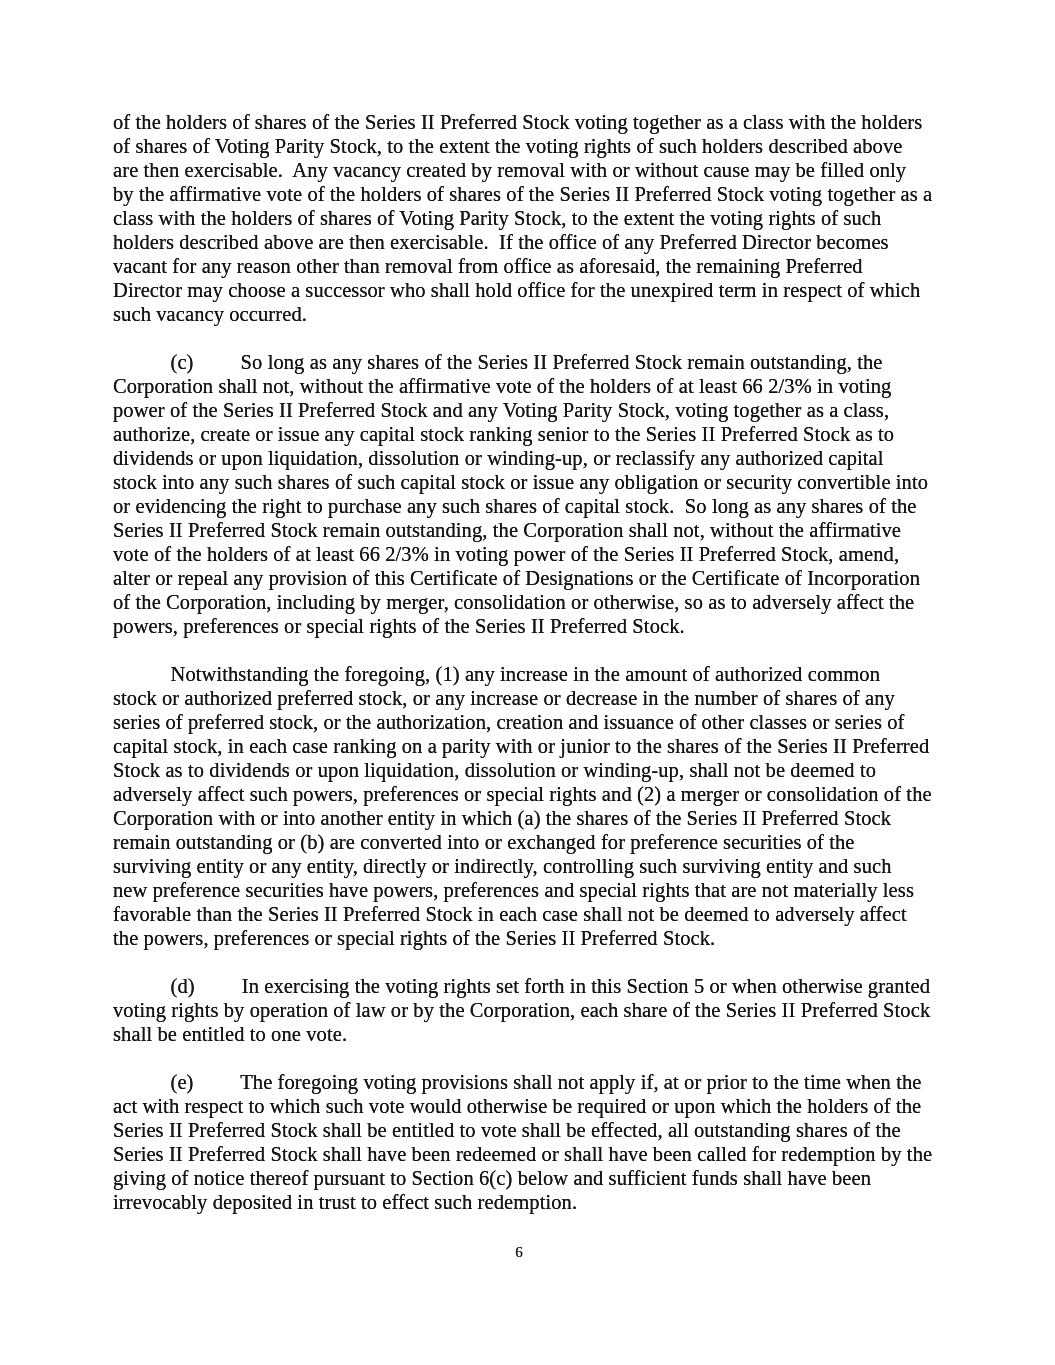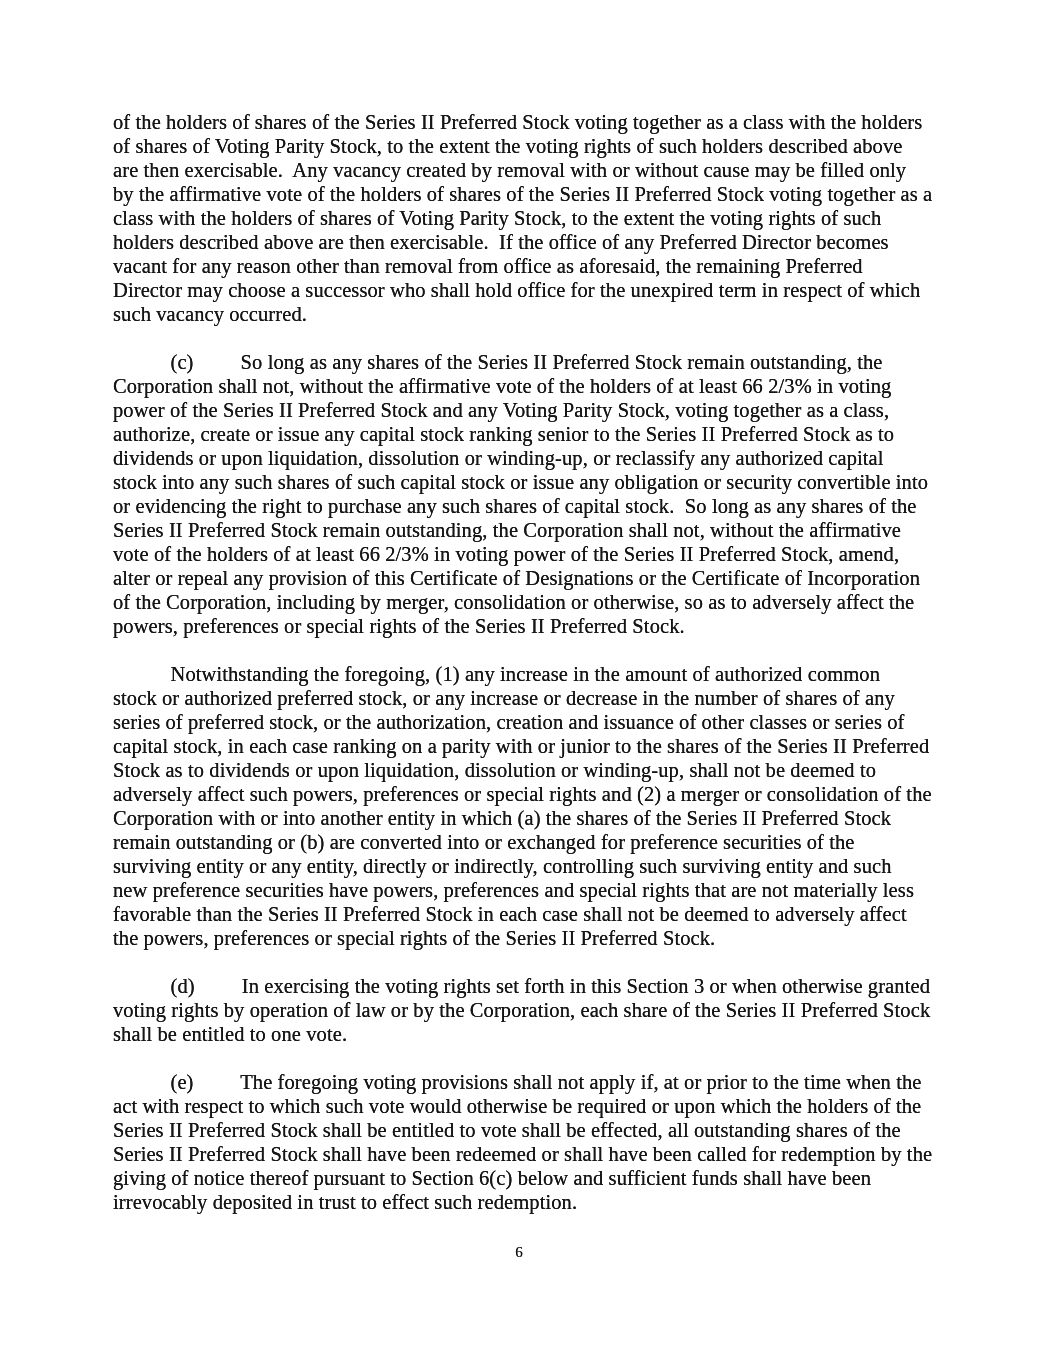--- a/index.html
+++ b/index.html
@@ -72,21 +72,21 @@
 series of preferred stock, or the authorization, creation and issuance of other classes or series of
 capital stock, in each case ranking on a parity with or junior to the shares of the Series II Preferred
 Stock as to dividends or upon liquidation, dissolution or winding-up, shall not be deemed to
 adversely affect such powers, preferences or special rights and (2) a merger or consolidation of the
 Corporation with or into another entity in which (a) the shares of the Series II Preferred Stock
 remain outstanding or (b) are converted into or exchanged for preference securities of the
 surviving entity or any entity, directly or indirectly, controlling such surviving entity and such
 new preference securities have powers, preferences and special rights that are not materially less
 favorable than the Series II Preferred Stock in each case shall not be deemed to adversely affect
 the powers, preferences or special rights of the Series II Preferred Stock.</div>
-    <div class="para">           (d)         In exercising the voting rights set forth in this Section 3 or when otherwise granted
+    <div class="para">           (d)         In exercising the voting rights set forth in this Section 5 or when otherwise granted
 voting rights by operation of law or by the Corporation, each share of the Series II Preferred Stock
 shall be entitled to one vote.</div>
     <div class="para">           (e)         The foregoing voting provisions shall not apply if, at or prior to the time when the
 act with respect to which such vote would otherwise be required or upon which the holders of the
 Series II Preferred Stock shall be entitled to vote shall be effected, all outstanding shares of the
 Series II Preferred Stock shall have been redeemed or shall have been called for redemption by the
 giving of notice thereof pursuant to Section 6(c) below and sufficient funds shall have been
 irrevocably deposited in trust to effect such redemption.</div>
   </div>
 

